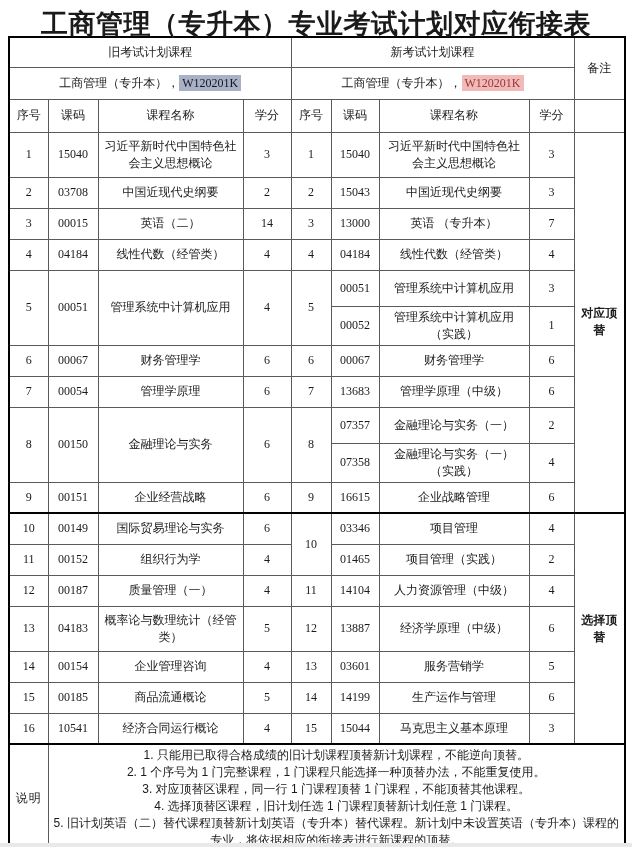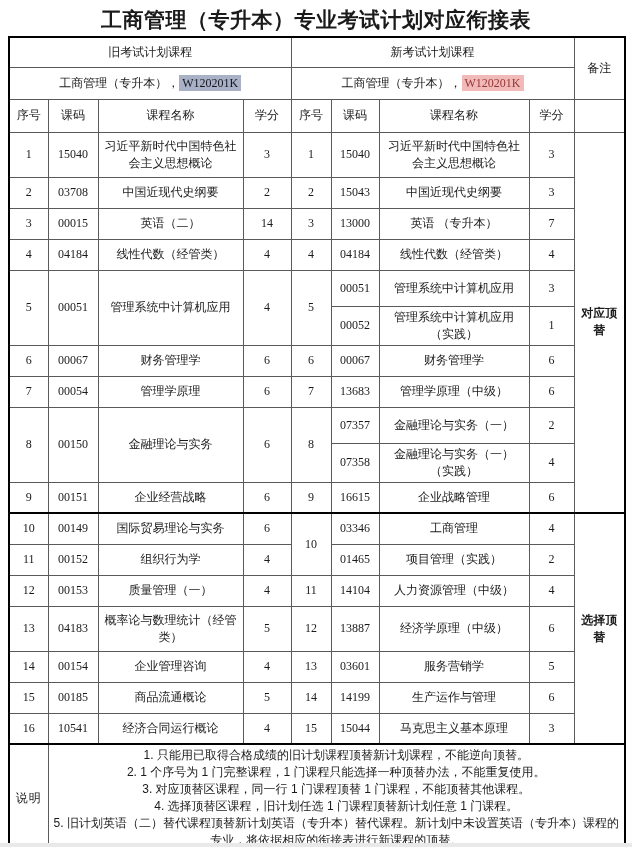--- a/index.html
+++ b/index.html
@@ -10,21 +10,21 @@
     --thin-border:#5a5a5a;
     --thick-border:#000000;
   }
   html,body{margin:0;padding:0;}
   body{
     width:632px;height:847px;background:#ffffff;overflow:hidden;
     font-family:"Liberation Serif","DejaVu Serif",serif;
     color:#1a1a1a;position:relative;
   }
   .page-title{
-    text-align:center;font-size:21px;font-weight:bold;
+    text-align:center;font-size:27px;font-weight:bold;
     padding-top:6px;height:30px;letter-spacing:.5px;
   }
   table.sched{
     border-collapse:collapse;table-layout:fixed;
     width:616px;margin:0 0 0 8px;
     border:2px solid var(--thick-border);
   }
   table.sched td{
     border:1px solid var(--thin-border);
     font-size:12px;line-height:17px;
@@ -203,36 +203,36 @@
     <td>6</td>
   </tr>
 
   <tr class="rs sep">
     <td>10</td>
     <td>00149</td>
     <td class="c-name">国际贸易理论与实务</td>
     <td>6</td>
     <td rowspan="2">10</td>
     <td>03346</td>
-    <td class="c-name">工商管理</td>
+    <td class="c-name">项目管理</td>
     <td>4</td>
     <td class="remark" rowspan="7">选择顶替</td>
   </tr>
   <tr class="rs">
     <td>11</td>
     <td>00152</td>
     <td class="c-name">组织行为学</td>
     <td>4</td>
     <td>01465</td>
     <td class="c-name">项目管理（实践）</td>
     <td>2</td>
   </tr>
   <tr class="rs">
     <td>12</td>
-    <td>00153</td>
+    <td>00187</td>
     <td class="c-name">质量管理（一）</td>
     <td>4</td>
     <td>11</td>
     <td>14104</td>
     <td class="c-name">人力资源管理（中级）</td>
     <td>4</td>
   </tr>
   <tr class="rd">
     <td>13</td>
     <td>04183</td>

